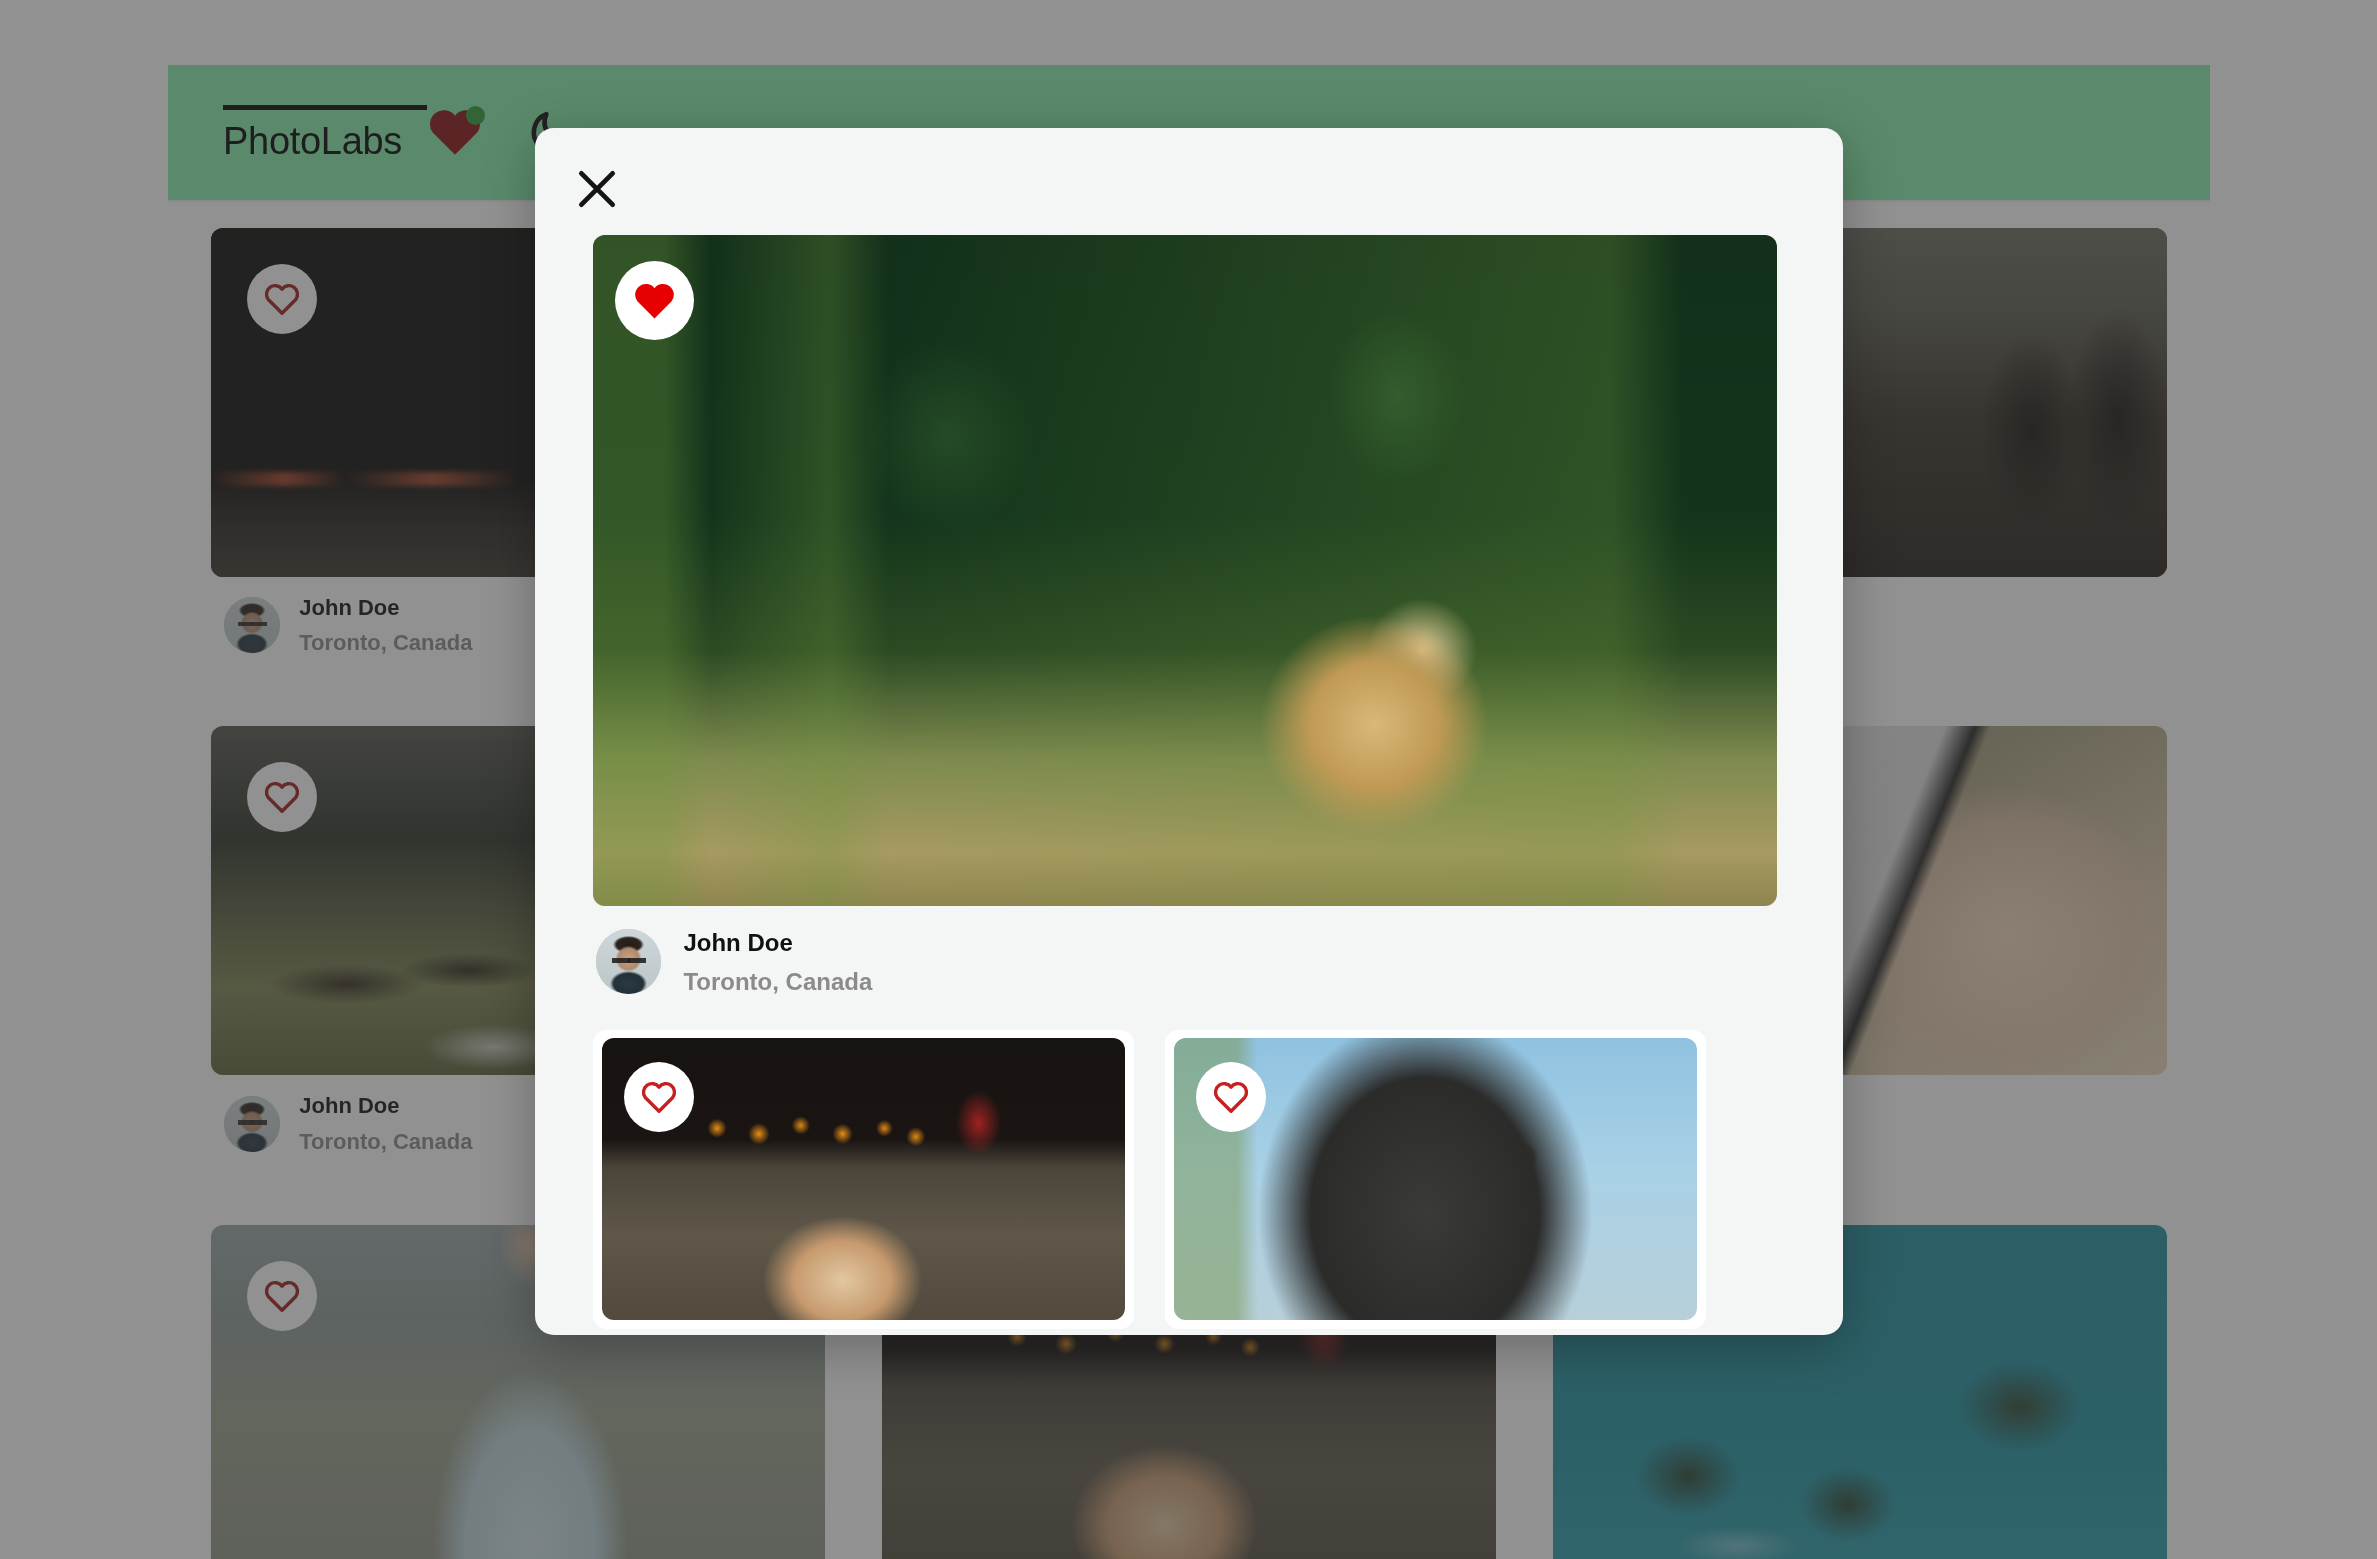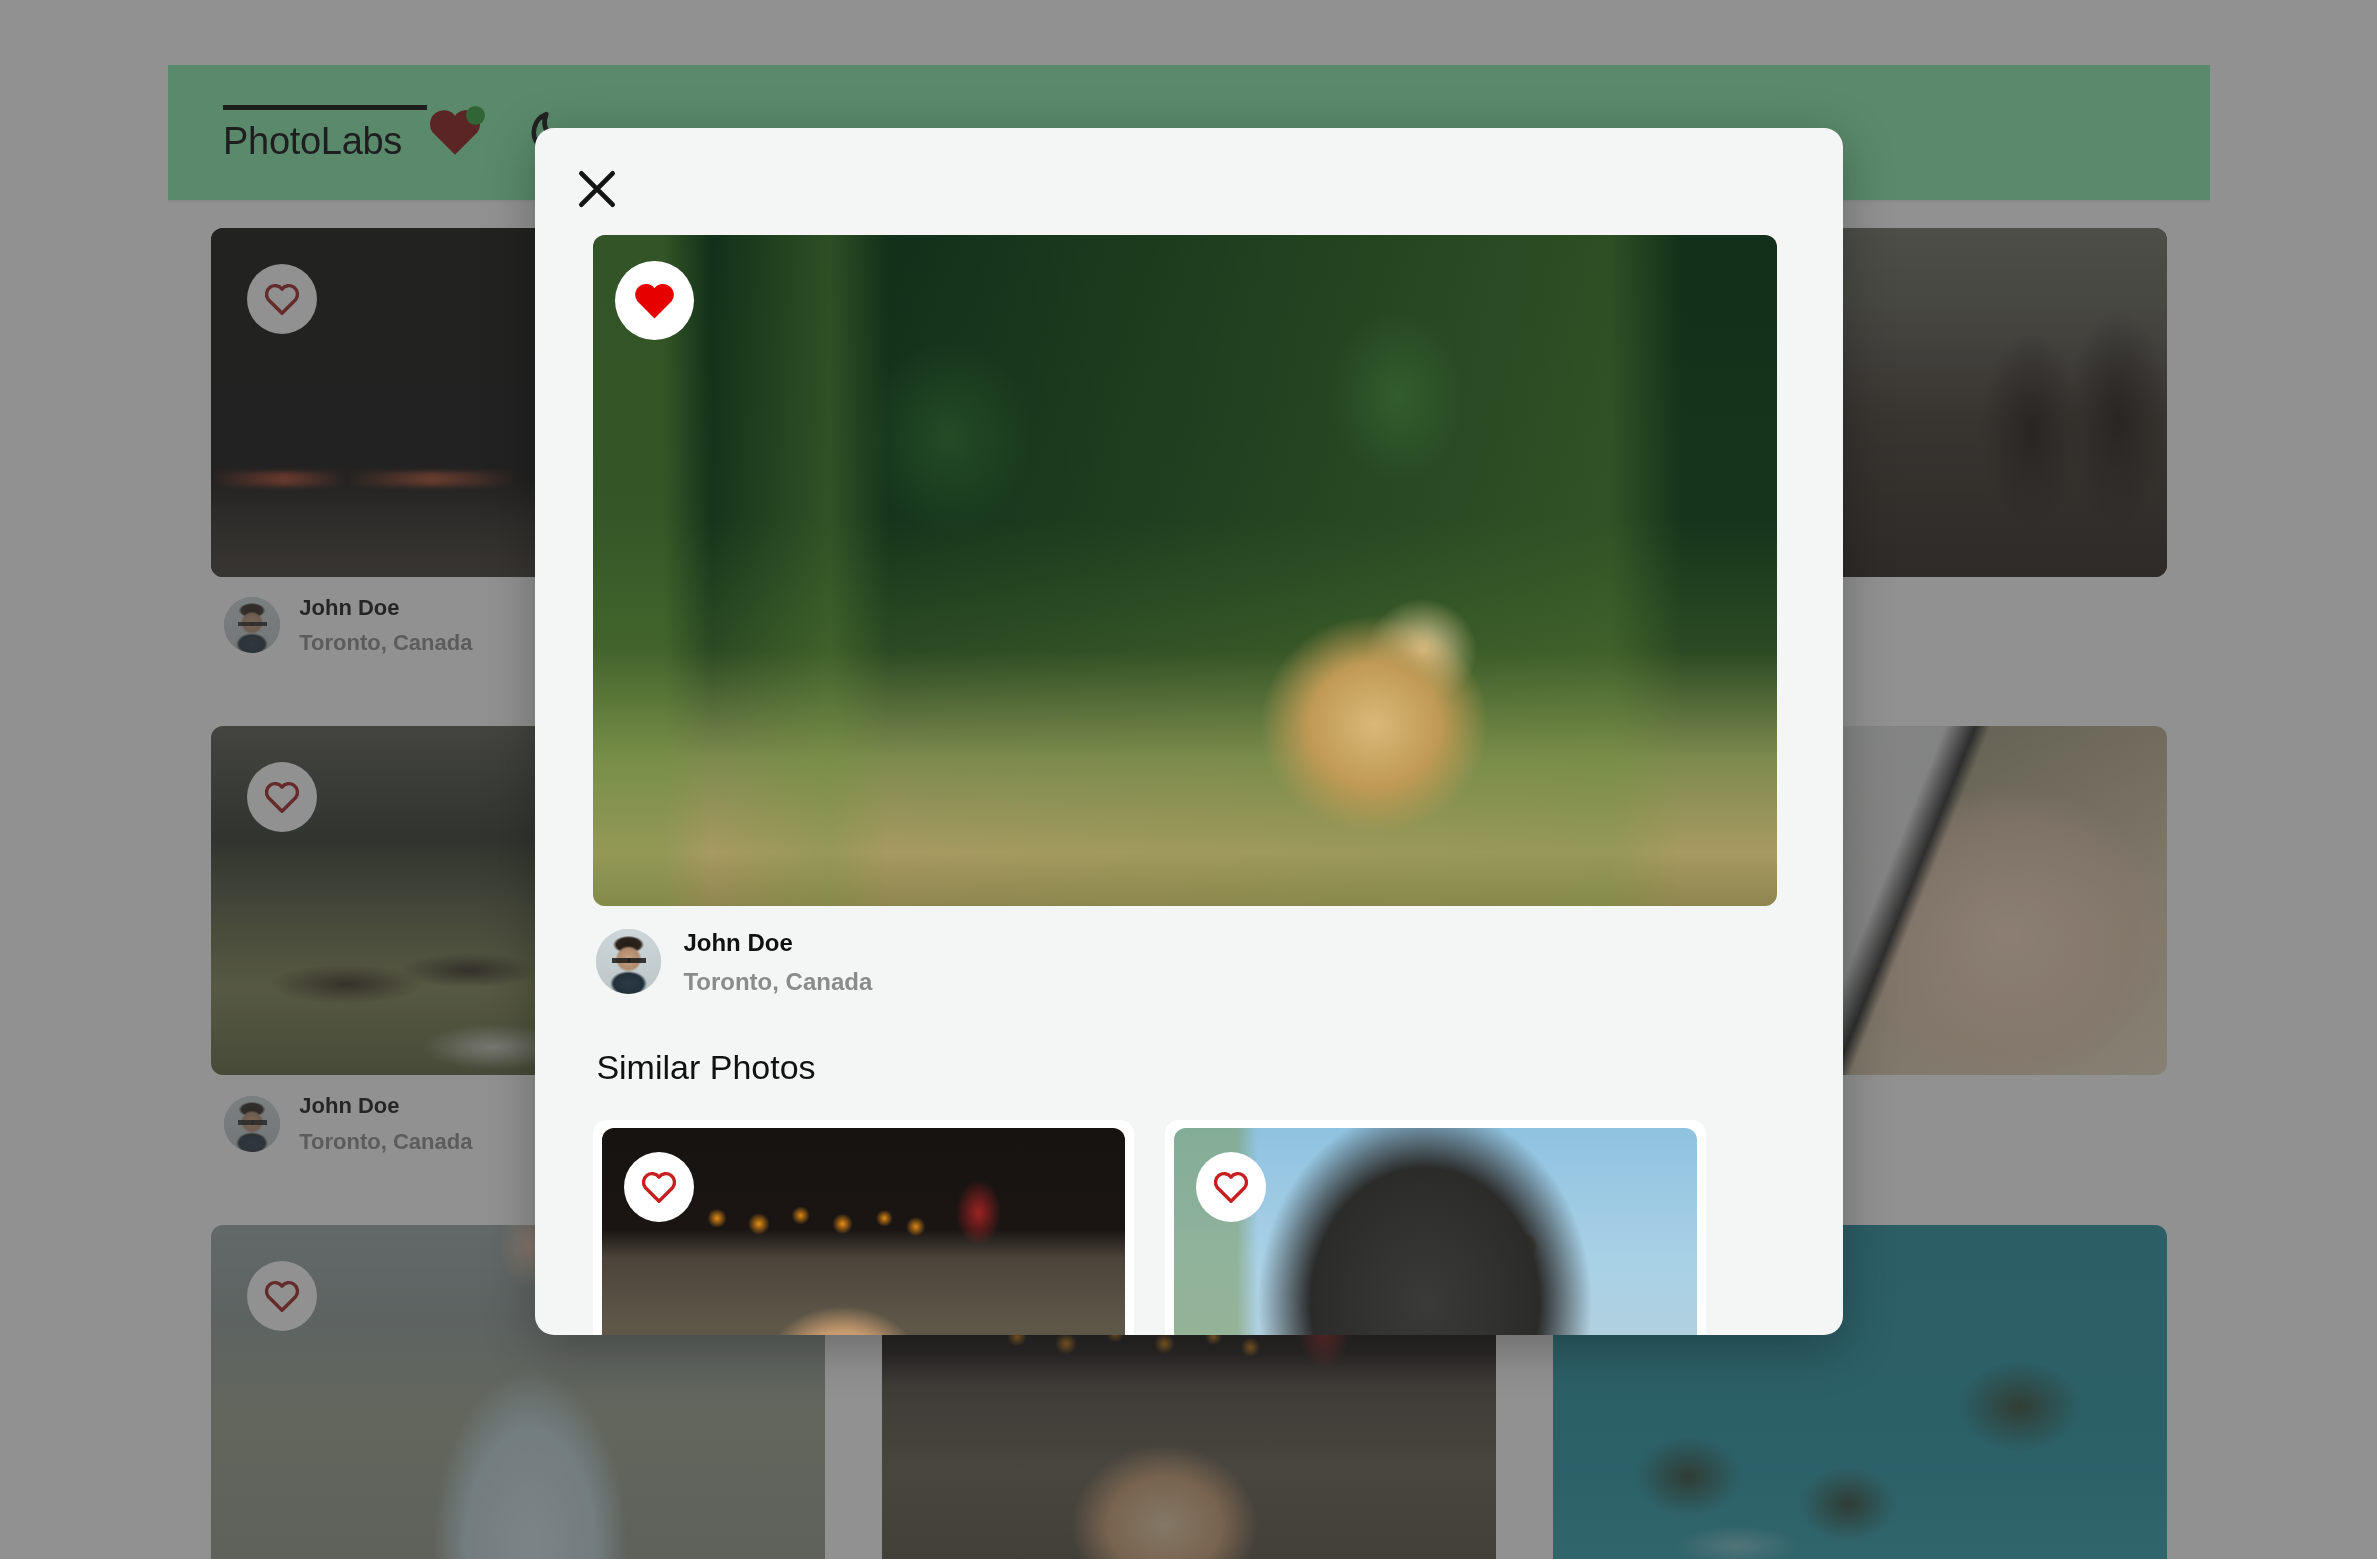--- a/index.html
+++ b/index.html
@@ -594,21 +594,20 @@
       <div class="hero-meta">
         <div class="avatar">
             <span class="av-face"></span>
           </div>
         <div class="meta-text">
           <span class="hero-name">John Doe</span>
           <span class="hero-loc">Toronto, Canada</span>
         </div>
       </div>
 
-      <div class="similar-title">Similar Photos</div>
 
       <div class="similar-grid">
         <div class="sim-card">
           <div class="sim-photo">
             <div class="fill ph-dog-street"></div>
             <div class="heart-chip">
               <svg viewBox="0 0 24 22">
                 <path d="M12 20.2 L3.1 11.3 A5.2 5.2 0 0 1 12 4.6 A5.2 5.2 0 0 1 20.9 11.3 Z" fill="none" stroke="#c62020" stroke-width="2.2" stroke-linejoin="round"></path>
               </svg>
             </div>

